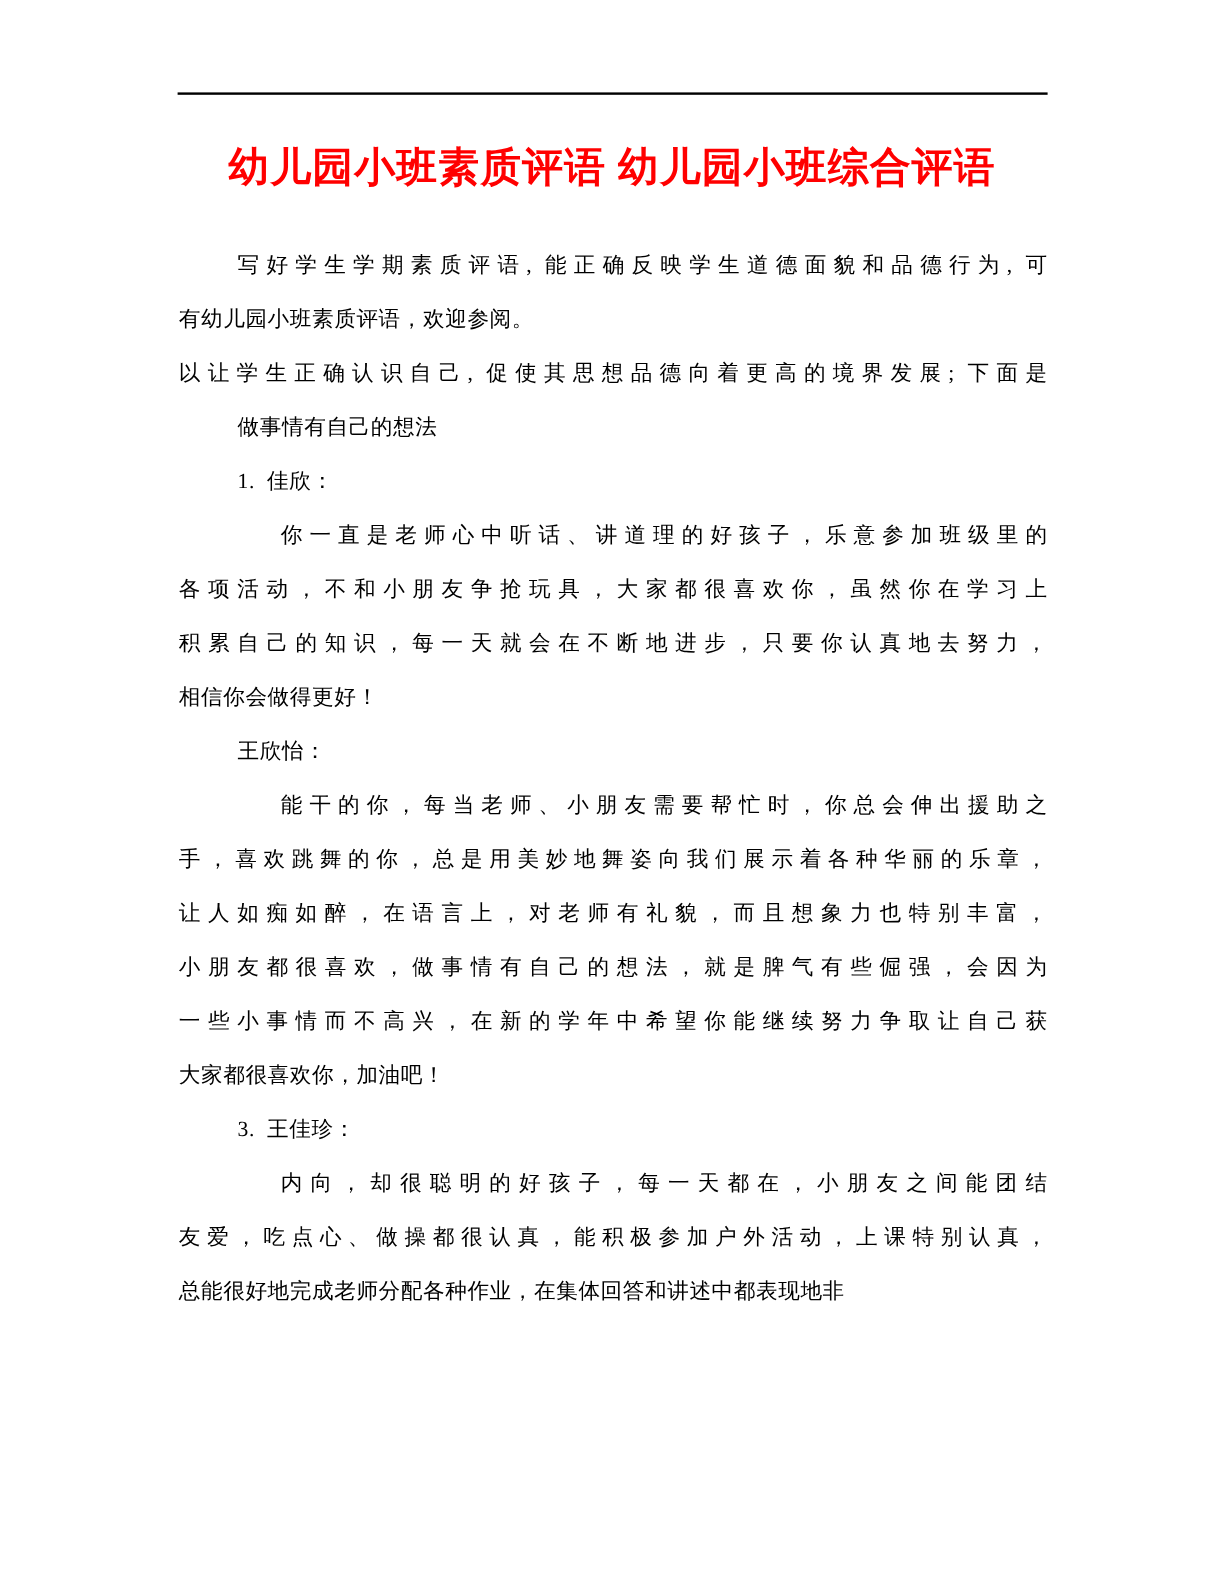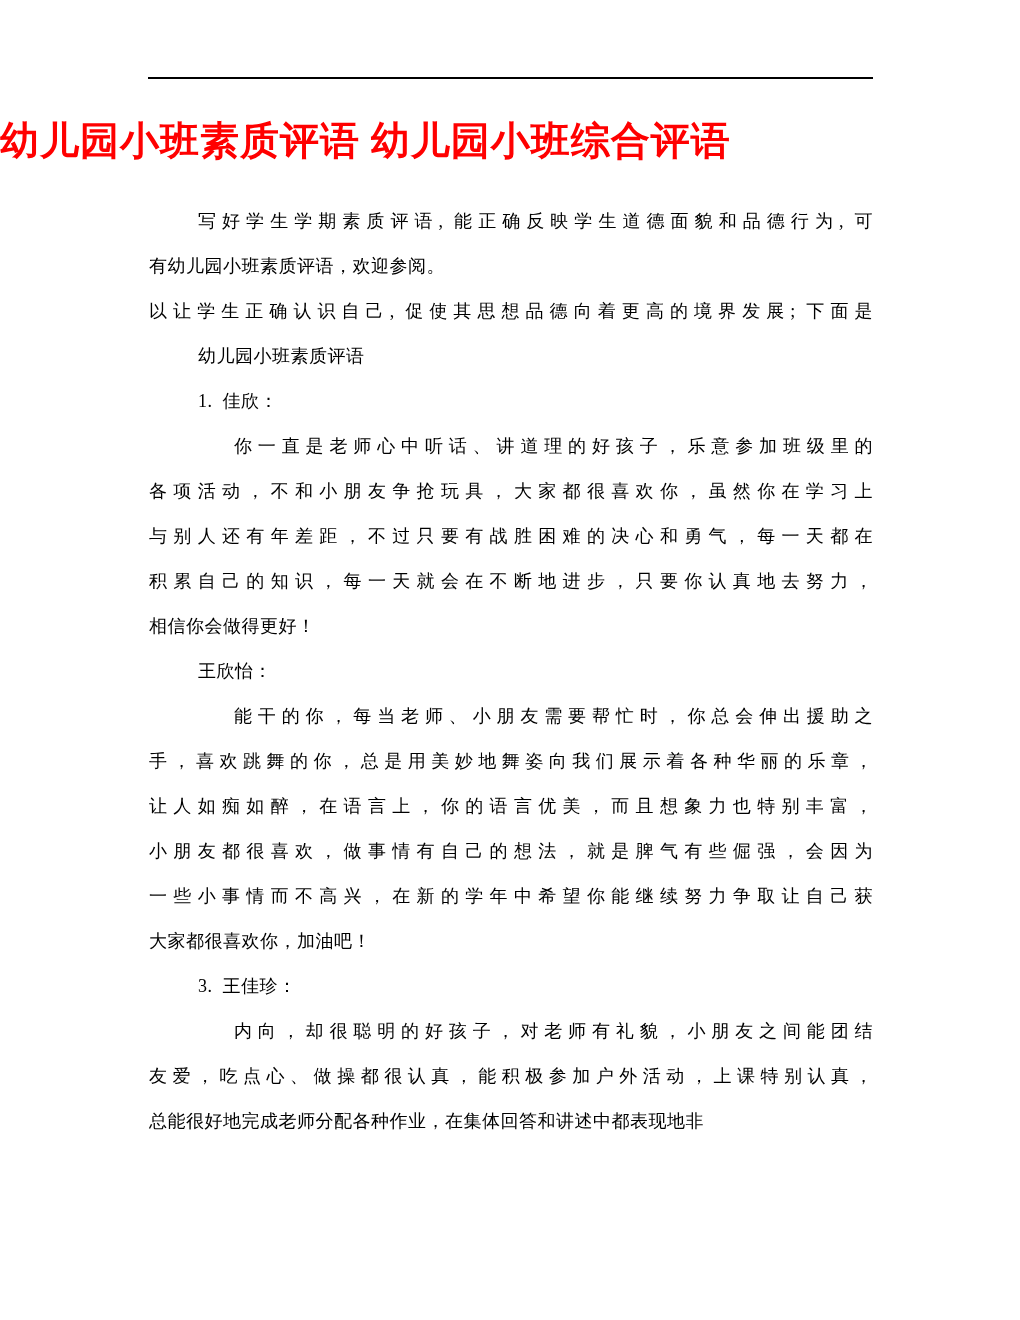--- a/index.html
+++ b/index.html
@@ -24,22 +24,22 @@
     height: 2px;
     background: #000000;
   }
   .doc-title {
     position: absolute;
     left: 0;
     top: 121px;
     width: 100%;
     height: 40px;
     line-height: 40px;
-    text-align: left;
-    font-size: 39px;
+    text-align: center;
+    font-size: 34px;
     font-weight: bold;
     letter-spacing: 1px;
     white-space: pre;
   }
   .doc-body {
     position: absolute;
     left: 149px;
     top: 199px;
     width: 724px;
     font-size: 18px;
@@ -64,32 +64,31 @@
 </head>
 <body>
 
 <div class="page">
   <div class="top-rule"></div>
   <div class="doc-title" style="color: rgb(255, 0, 0);">幼儿园小班素质评语 幼儿园小班综合评语</div>
   <div class="doc-body">
       <div class="line first small">写好学生学期素质评语, 能正确反映学生道德面貌和品德行为, 可</div>
       <div class="line last">有幼儿园小班素质评语，欢迎参阅。</div>
       <div class="line">以让学生正确认识自己, 促使其思想品德向着更高的境界发展; 下面是</div>
-      <div class="line first small last">幼儿园小班素质评语</div>
+      <div class="line first small last">做事情有自己的想法</div>
       <div class="line first small last">1.  佳欣：</div>
       <div class="line first large">你一直是老师心中听话、讲道理的好孩子，乐意参加班级里的</div>
       <div class="line">各项活动，不和小朋友争抢玩具，大家都很喜欢你，虽然你在学习上</div>
-      <div class="line">与别人还有年差距，不过只要有战胜困难的决心和勇气，每一天都在</div>
       <div class="line">积累自己的知识，每一天就会在不断地进步，只要你认真地去努力，</div>
       <div class="line last">相信你会做得更好！</div>
       <div class="line first small last">王欣怡：</div>
       <div class="line first large">能干的你，每当老师、小朋友需要帮忙时，你总会伸出援助之</div>
       <div class="line">手，喜欢跳舞的你，总是用美妙地舞姿向我们展示着各种华丽的乐章，</div>
-      <div class="line">让人如痴如醉，在语言上，你的语言优美，而且想象力也特别丰富，</div>
+      <div class="line">让人如痴如醉，在语言上，对老师有礼貌，而且想象力也特别丰富，</div>
       <div class="line">小朋友都很喜欢，做事情有自己的想法，就是脾气有些倔强，会因为</div>
       <div class="line">一些小事情而不高兴，在新的学年中希望你能继续努力争取让自己获</div>
       <div class="line last">大家都很喜欢你，加油吧！</div>
       <div class="line first small last">3.  王佳珍：</div>
-      <div class="line first large">内向，却很聪明的好孩子，对老师有礼貌，小朋友之间能团结</div>
+      <div class="line first large">内向，却很聪明的好孩子，每一天都在，小朋友之间能团结</div>
       <div class="line">友爱，吃点心、做操都很认真，能积极参加户外活动，上课特别认真，</div>
       <div class="line last">总能很好地完成老师分配各种作业，在集体回答和讲述中都表现地非</div>
     </div>
 </div>
 
 </body></html>

